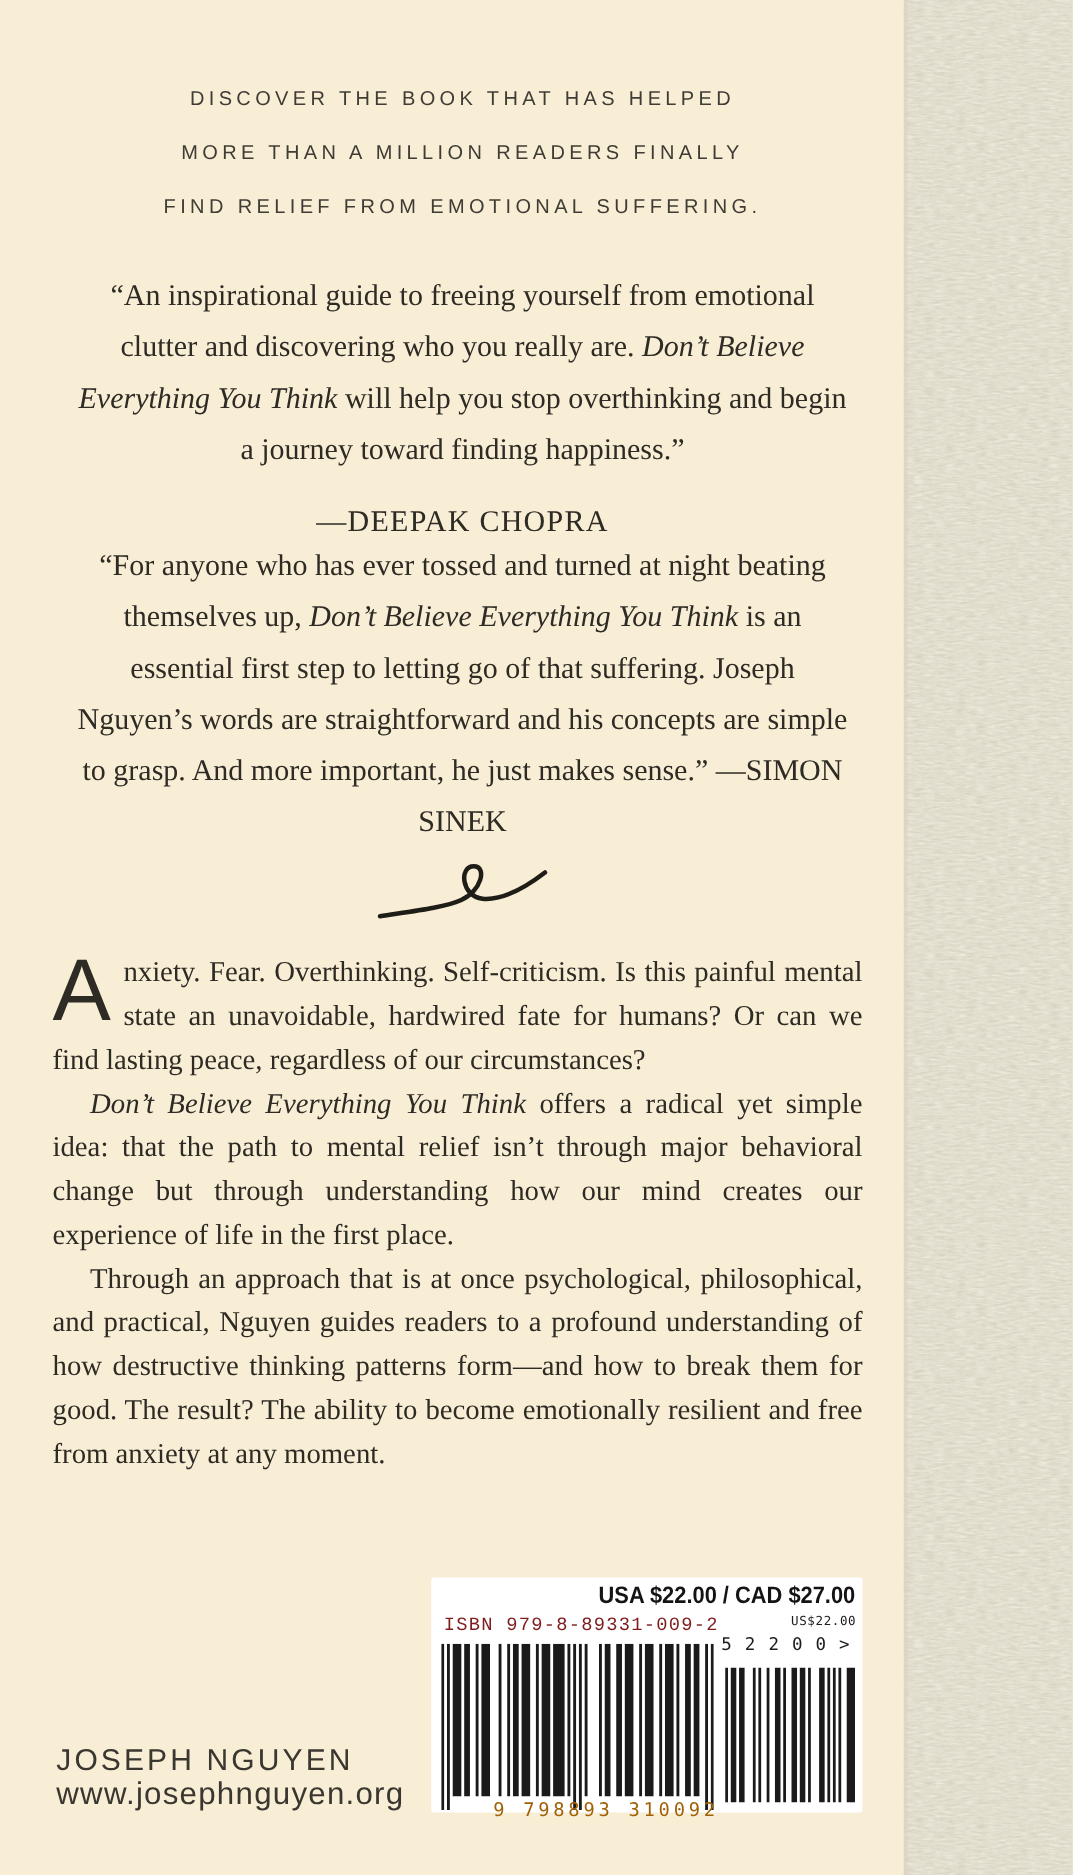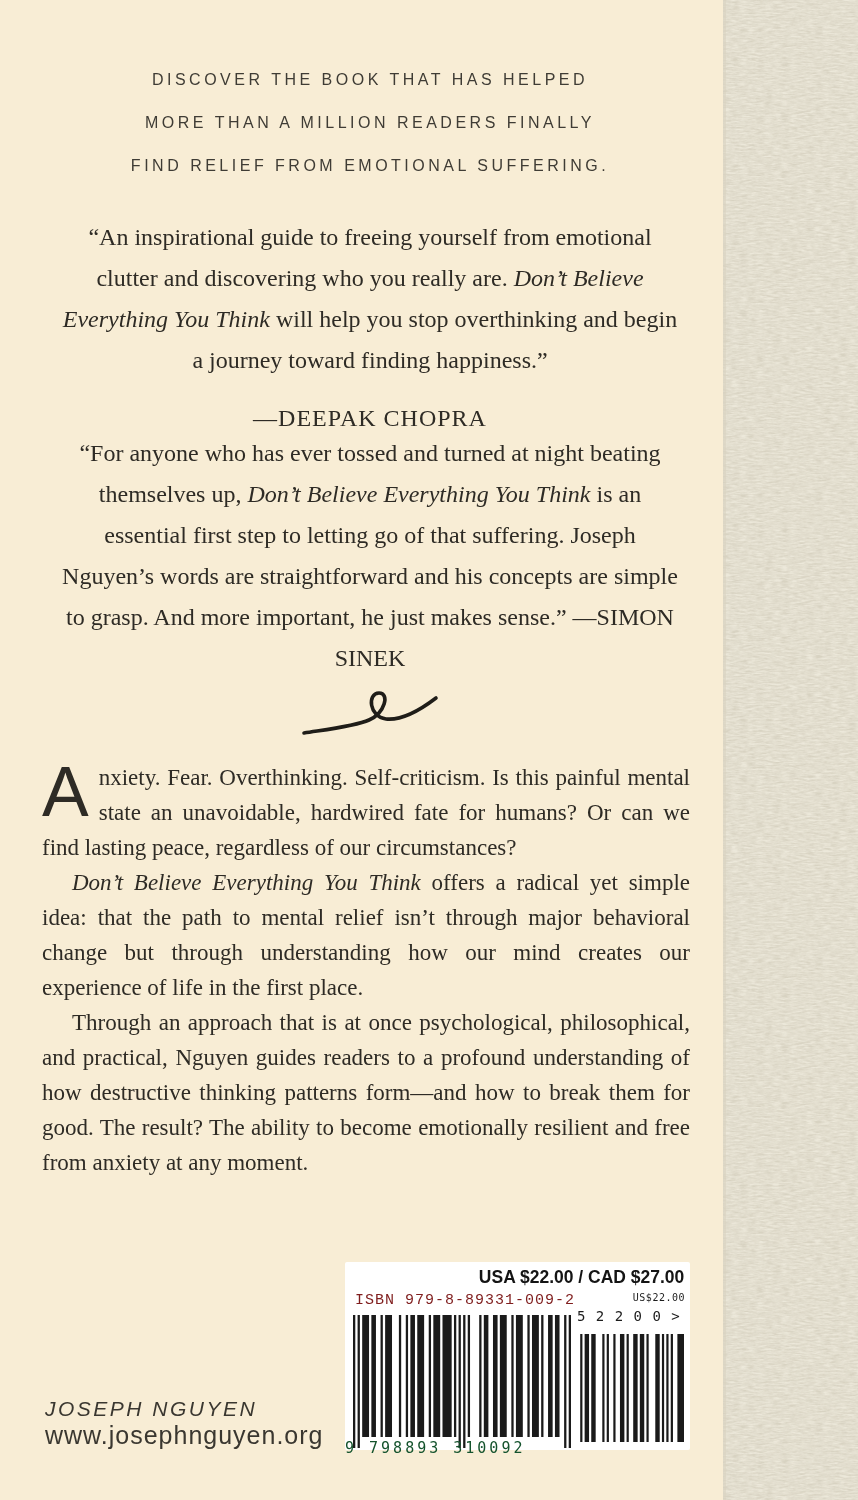--- a/index.html
+++ b/index.html
@@ -60,40 +60,40 @@
   }
   .isbn-line {
     position:absolute; top:30px; left:10px;
     font-family:Liberation Mono, monospace;
     font-size:15px; letter-spacing:1px; color:#7f1d1d; white-space:nowrap;
   }
   .ean-main { position:absolute; top:53px; left:8px; }
   .ean-digits {
     position:absolute; top:177px; left:0px; width:230px;
     font-family:"DejaVu Sans Mono","Liberation Mono",monospace;
-    font-size:15px; letter-spacing:3px; color:#14532d;
-    text-align:left; white-space:nowrap;
+    font-size:15px; letter-spacing:3px; color:#a16207;
+    text-align:right; white-space:nowrap;
   }
   .addon { position:absolute; left:232px; top:30px; width:108px; }
   .addon-price {
     position:absolute; top:0px; left:0; width:108px; text-align:right;
     font-family:"DejaVu Sans Mono","Liberation Mono",monospace;
     font-size:10px; letter-spacing:0.5px; color:#1c1c1c; white-space:nowrap;
   }
   .addon-digits {
     position:absolute; top:16px; left:0; width:108px; text-align:left;
     font-family:"DejaVu Sans Mono","Liberation Mono",monospace;
     font-size:14px; letter-spacing:1px; color:#1c1c1c; white-space:nowrap;
   }
   .ean-addon { position:absolute; top:42px; left:1px; }
   .footer {
     position:absolute; left:45px; top:1396px;
     font-family:"Liberation Sans","DejaVu Sans",sans-serif; color:#3a3730;
   }
-  .author { font-size:21px; letter-spacing:2.5px; line-height:26px;font-style:italic; }
+  .author { font-size:24px; letter-spacing:2.5px; line-height:26px; }
   .website { font-size:25px; letter-spacing:1px; line-height:26px; }
   svg rect.bar { fill:#1a1a1a; }
 </style>
 </head>
 <body>
 
 <div class="page" style="--bg: #f8edd5; --ink: #2f2c26; --box: #ffffff;">
 
   <svg class="spine" width="135" height="1500" viewBox="0 0 135 1500" preserveAspectRatio="none">
     <defs>

